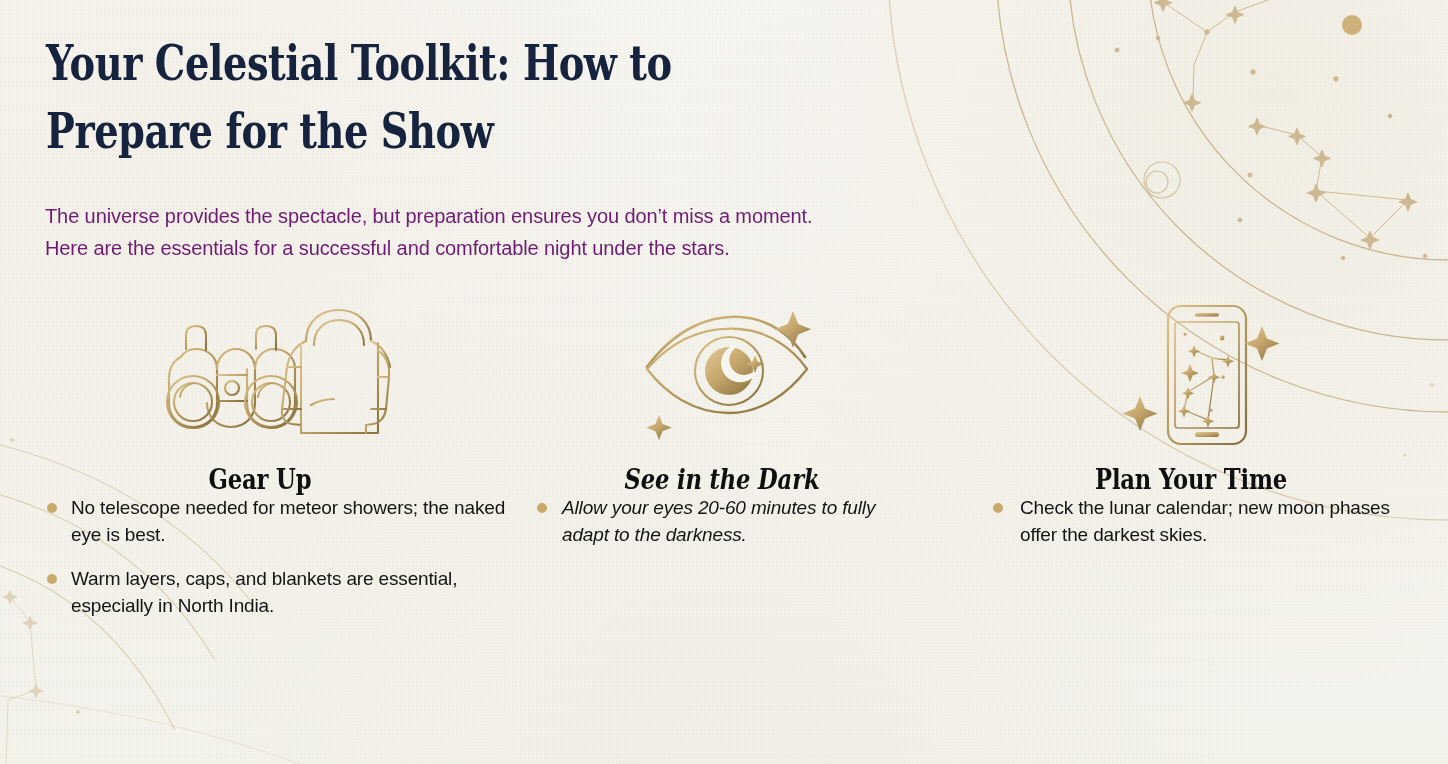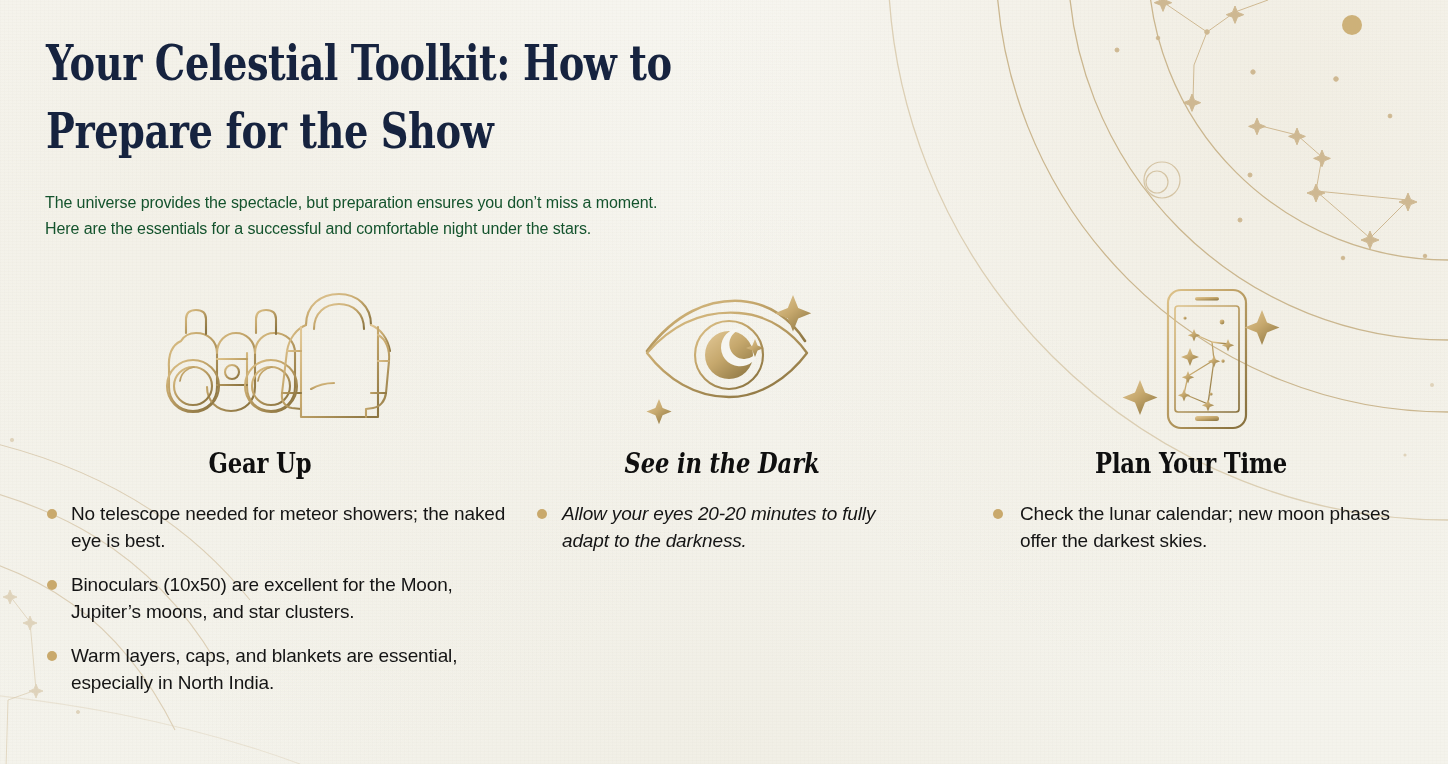--- a/index.html
+++ b/index.html
@@ -45,33 +45,33 @@
     font-size:48px;
     line-height:1.41;
     letter-spacing:-0.6px;
     color:#16233f;
     transform:scaleX(.80);
     transform-origin:left top;
     white-space:pre-line;
   }
 
   #page-subtitle{
-    position:absolute; left:45px; top:190px; width:1070px;
-    font-size:16px;
+    position:absolute; left:45px; top:200px; width:1070px;
+    font-size:20px;
     line-height:1.62;
-    color:#14532d;
+    color:#701a75;
     letter-spacing:-.1px;
     white-space:pre-line;
   }
 
   
   #columns{
     position:absolute; left:0; top:284px; width:1448px;
   }
-  .column{ position:absolute; top:0; }
+  .column{ position:absolute; top:16px; }
   .col-0{ left:36px;  width:470px; }
   .col-1{ left:526px; width:400px;font-style:italic; }
   .col-2{ left:982px; width:432px; }
 
   .icon-wrap{
     height:150px;
     display:flex; align-items:center; justify-content:center;
   }
   .col-0 .icon-wrap{ padding-left:4px; }
   .col-1 .icon-wrap{ padding-left:6px; }
@@ -84,21 +84,21 @@
     color:#0f0f0f;
     text-align:center;
     letter-spacing:-.2px;
     transform:scaleX(.84);
     margin-top:14px;
   }
   .col-0 .col-heading{ width:448px; }
   .col-1 .col-heading{ width:392px; }
   .col-2 .col-heading{ width:418px; }
 
-  .bullets{ list-style:none; margin-top:22px; }
+  .bullets{ list-style:none; }
   .bullet{
     position:relative;
     padding-left:35px;
     margin-bottom:18px;
     font-size:19px;
     line-height:1.40;
     color:#151515;
     letter-spacing:-.15px;
   }
   .bullet:last-child{ margin-bottom:0; }
@@ -260,24 +260,20 @@
         </svg>
       </div>
       <div class="col-heading">Gear Up</div>
       <ul class="bullets">
         <li class="bullet">
           <span class="dot"></span>
           <span>No telescope needed for meteor showers; the naked eye is best.</span>
         </li>
         <li class="bullet">
           <span class="dot"></span>
-          <span>Binoculars (10x50) are excellent for the Moon, Jupiter’s moons, and star clusters.</span>
-        </li>
-        <li class="bullet">
-          <span class="dot"></span>
           <span>Warm layers, caps, and blankets are essential, especially in North India.</span>
         </li>
       </ul>
     </div>
 
     <div class="column col-1">
       <div class="icon-wrap">
         <svg width="200" height="140" viewBox="0 0 200 140" fill="none" stroke="url(#goldIcon)" stroke-width="2.2" stroke-linecap="round" stroke-linejoin="round">
 
           <path d="M18 62 C46 24, 80 10, 112 12 C140 14, 162 30, 176 52" stroke-width="2.6"></path>
@@ -300,21 +296,21 @@
           <g stroke="none" fill="url(#goldIcon2)">
             <path d="M164 6 l5.2 13 13 5.2 -13 5.2 -5.2 13 -5.2 -13 -13 -5.2 13 -5.2z"></path>
             <path d="M30 110 l3.6 9 9 3.6 -9 3.6 -3.6 9 -3.6 -9 -9 -3.6 9 -3.6z"></path>
           </g>
         </svg>
       </div>
       <div class="col-heading">See in the Dark</div>
       <ul class="bullets">
         <li class="bullet">
           <span class="dot"></span>
-          <span>Allow your eyes 20-20 minutes to fully adapt to the darkness.</span>
+          <span>Allow your eyes 20-60 minutes to fully adapt to the darkness.</span>
         </li>
       </ul>
     </div>
 
     <div class="column col-2">
       <div class="icon-wrap">
         <svg width="190" height="150" viewBox="0 0 190 150" fill="none" stroke="url(#goldIcon)" stroke-width="2.2" stroke-linecap="round" stroke-linejoin="round">
 
           <rect x="58" y="6" width="78" height="138" rx="13" ry="13"></rect>
           <rect x="65" y="22" width="64" height="106" rx="3" ry="3" stroke-width="1.7"></rect>

